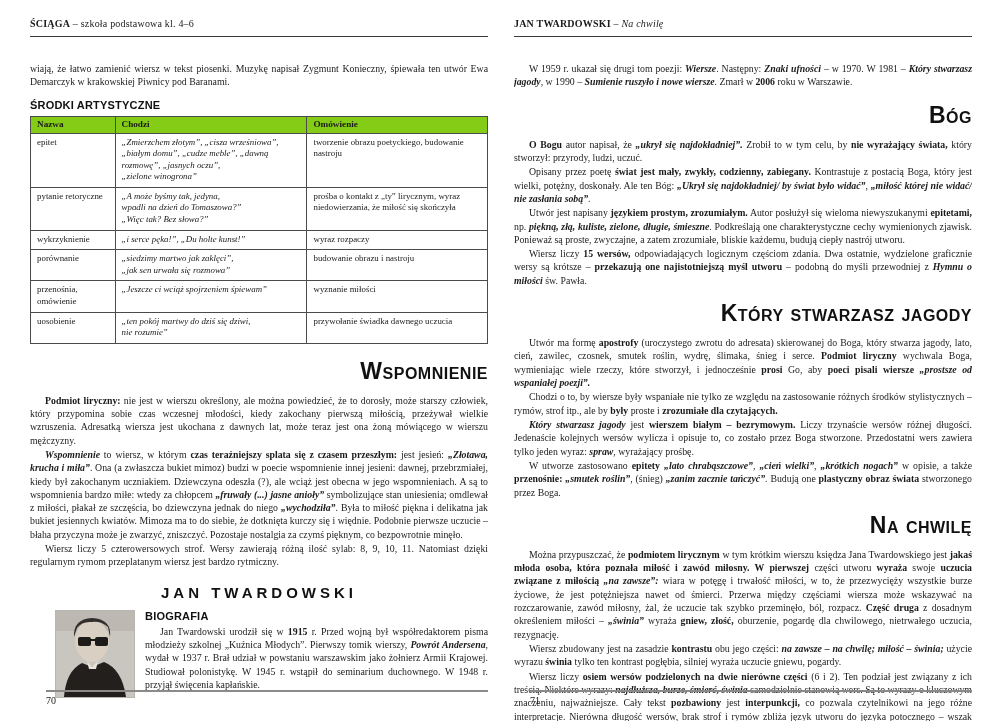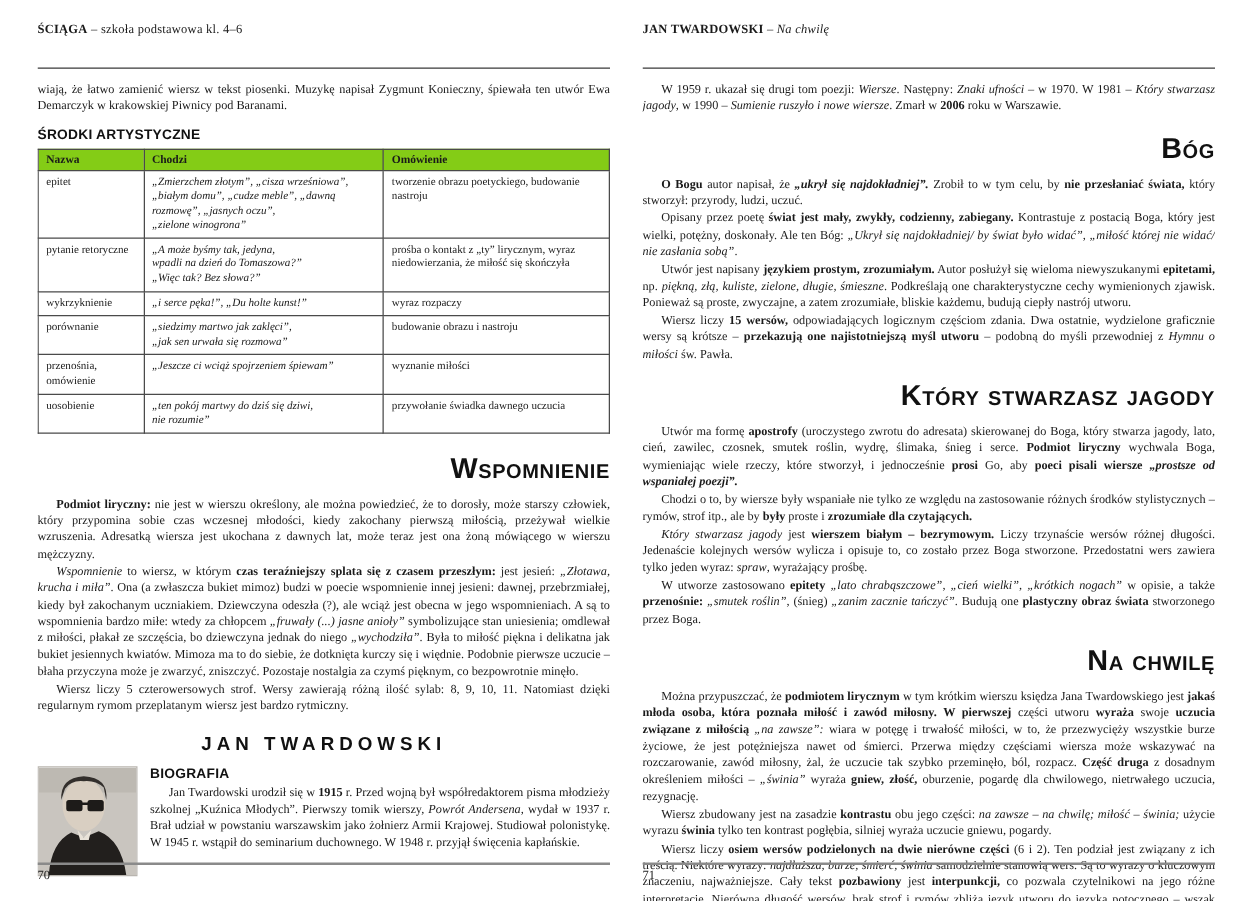--- a/index.html
+++ b/index.html
@@ -5,32 +5,32 @@
   html,body{margin:0;padding:0;background:#ffffff;}
   .spread{
     width:1000px;height:721px;background:#ffffff;position:relative;
     display:flex;box-sizing:border-box;padding:18px 28px 0 30px;gap:26px;
     font-family:"Liberation Serif", serif;color:#1a1a1a;
   }
   .page{width:459px;position:relative;height:703px;overflow:hidden;box-sizing:border-box;}
   
   .running-head{
     font-size:10px;letter-spacing:.2px;
-    border-bottom:1.6px solid #3a3a3a;padding-bottom:25px;margin-bottom:10px;
+    border-bottom:1.6px solid #3a3a3a;padding-bottom:7px;margin-bottom:25px;
   }
   .running-head.right{text-align:left;}
   .rh-bold{font-weight:bold;}
   .rh-italic{font-style:italic;}
   
   .body-text{
     font-size:9.8px;line-height:1.36;text-align:justify;margin:0 0 1px 0;
   }
   .body-text.indent{text-indent:15px;}
   .rb{font-weight:bold;}
-  .ri{font-style:italic;}
+  .ri{font-style:italic;font-weight:bold;}
   .rbi,.rb.ri{font-weight:bold;font-style:italic;}
   
   .kicker{
     font-family:"Liberation Sans", sans-serif;font-weight:bold;
     font-size:11px;letter-spacing:.2px;margin:10px 0 5px 0;color:#111;
   }
   
   .section-title{
     font-family:"Liberation Sans", sans-serif;font-weight:bold;
     font-variant:small-caps;text-align:right;font-size:23px;
@@ -50,30 +50,30 @@
   }
   .art-table{border:1.5px solid #3a3a3a;}
   .art-table th{
     background:#84cc16;font-weight:bold;font-size:9.2px;padding-top:2px;padding-bottom:2px;
   }
   .art-table td.col-cytat{font-style:italic;}
   .col-nazwa{width:18.5%;}
   .col-cytat{width:42%;}
   .col-omow{width:39.5%;}
   
-  .bio-block{display:flex;gap:10px;margin-top:3px;}
+  .bio-block{display:flex;gap:10px;margin-top:3px;margin-left:25px;}
   .bio-photo{
     width:80px;height:88px;flex:0 0 80px;border:1px solid #b9b5af;
     box-sizing:border-box;overflow:hidden;
   }
   .bio-main{flex:1;}
   .bio-main .kicker{margin:0 0 3px 0;}
   
   .page-footer{
-    position:absolute;left:0;right:0;bottom:0;height:26px;
+    position:absolute;left:16px;right:0;bottom:0;height:26px;
     border-top:2px solid #8a8a8a;padding-top:3px;font-size:10px;
   }
   .page-footer.right{text-align:left;}
 </style>
 </head>
 <body>
 
 <div class="spread">
 
   <div class="page page-left">
@@ -162,21 +162,21 @@
 
   <div class="page page-right">
 
     <div class="running-head right">
       <span class="rh-bold">JAN TWARDOWSKI</span><span> – </span><span class="rh-italic">Na chwilę</span>
     </div>
 
     <p class="body-text indent"><span>W 1959 r. ukazał się drugi tom poezji: </span><span class="ri">Wiersze</span><span>. Następny: </span><span class="ri">Znaki ufności</span><span> – w 1970. W 1981 – </span><span class="ri">Który stwarzasz jagody</span><span>, w 1990 – </span><span class="ri">Sumienie ruszyło i nowe wiersze</span><span>. Zmarł w </span><span class="rb">2006</span><span> roku w Warszawie.</span></p>
 
     <h2 class="section-title">Bóg</h2>
-    <p class="body-text indent"><span class="rb">O Bogu</span><span> autor napisał, że </span><span class="rb ri">„ukrył się najdokładniej”.</span><span> Zrobił to w tym celu, by </span><span class="rb">nie przesłaniać świata,</span><span> który stworzył: przyrody, ludzi, uczuć.</span></p>
+    <p class="body-text indent"><span class="rb">O Bogu</span><span> autor napisał, że </span><span class="rb ri">„ukrył się najdokładniej”.</span><span> Zrobił to w tym celu, by </span><span class="rb">nie wyrażający świata,</span><span> który stworzył: przyrody, ludzi, uczuć.</span></p>
     <p class="body-text indent"><span>Opisany przez poetę </span><span class="rb">świat jest mały, zwykły, codzienny, zabiegany.</span><span> Kontrastuje z postacią Boga, który jest wielki, potężny, doskonały. Ale ten Bóg: </span><span class="ri">„Ukrył się najdokładniej/ by świat było widać”</span><span>, </span><span class="ri">„miłość której nie widać/ nie zasłania sobą”</span><span>.</span></p>
     <p class="body-text indent"><span>Utwór jest napisany </span><span class="rb">językiem prostym, zrozumiałym.</span><span> Autor posłużył się wieloma niewyszukanymi </span><span class="rb">epitetami,</span><span> np. </span><span class="ri">piękną, złą, kuliste, zielone, długie, śmieszne</span><span>. Podkreślają one charakterystyczne cechy wymienionych zjawisk. Ponieważ są proste, zwyczajne, a zatem zrozumiałe, bliskie każdemu, budują ciepły nastrój utworu.</span></p>
     <p class="body-text indent"><span>Wiersz liczy </span><span class="rb">15 wersów,</span><span> odpowiadających logicznym częściom zdania. Dwa ostatnie, wydzielone graficznie wersy są krótsze – </span><span class="rb">przekazują one najistotniejszą myśl utworu</span><span> – podobną do myśli przewodniej z </span><span class="ri">Hymnu o miłości</span><span> św. Pawła.</span></p>
 
     <h2 class="section-title">Który stwarzasz jagody</h2>
     <p class="body-text indent"><span>Utwór ma formę </span><span class="rb">apostrofy</span><span> (uroczystego zwrotu do adresata) skierowanej do Boga, który stwarza jagody, lato, cień, zawilec, czosnek, smutek roślin, wydrę, ślimaka, śnieg i serce. </span><span class="rb">Podmiot liryczny</span><span> wychwala Boga, wymieniając wiele rzeczy, które stworzył, i jednocześnie </span><span class="rb">prosi</span><span> Go, aby </span><span class="rb">poeci pisali wiersze </span><span class="rb ri">„prostsze od wspaniałej poezji”.</span></p>
     <p class="body-text indent"><span>Chodzi o to, by wiersze były wspaniałe nie tylko ze względu na zastosowanie różnych środków stylistycznych – rymów, strof itp., ale by </span><span class="rb">były</span><span> proste i </span><span class="rb">zrozumiałe dla czytających.</span></p>
     <p class="body-text indent"><span class="ri">Który stwarzasz jagody</span><span> jest </span><span class="rb">wierszem białym – bezrymowym.</span><span> Liczy trzynaście wersów różnej długości. Jedenaście kolejnych wersów wylicza i opisuje to, co zostało przez Boga stworzone. Przedostatni wers zawiera tylko jeden wyraz: </span><span class="ri">spraw</span><span>, wyrażający prośbę.</span></p>
     <p class="body-text indent"><span>W utworze zastosowano </span><span class="rb">epitety</span><span> </span><span class="ri">„lato chrabąszczowe”</span><span>, </span><span class="ri">„cień wielki”</span><span>, </span><span class="ri">„krótkich nogach”</span><span> w opisie, a także </span><span class="rb">przenośnie:</span><span> </span><span class="ri">„smutek roślin”</span><span>, (śnieg) </span><span class="ri">„zanim zacznie tańczyć”</span><span>. Budują one </span><span class="rb">plastyczny obraz świata</span><span> stworzonego przez Boga.</span></p>
 

